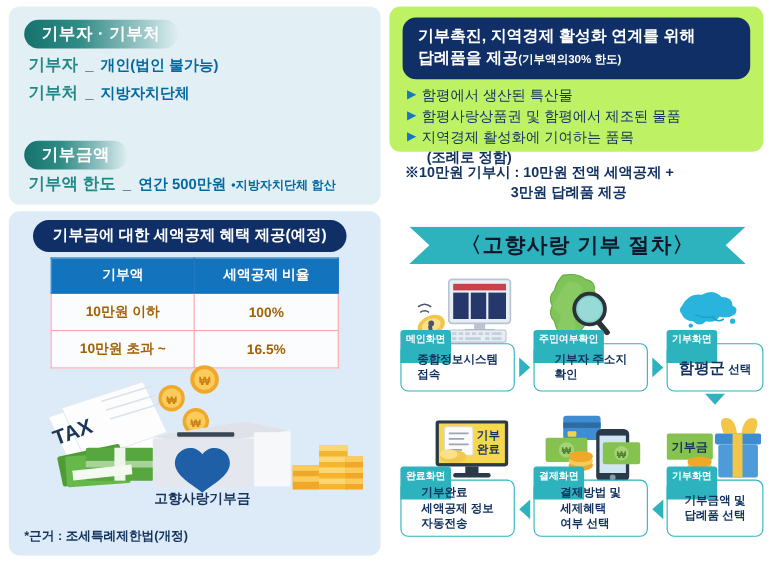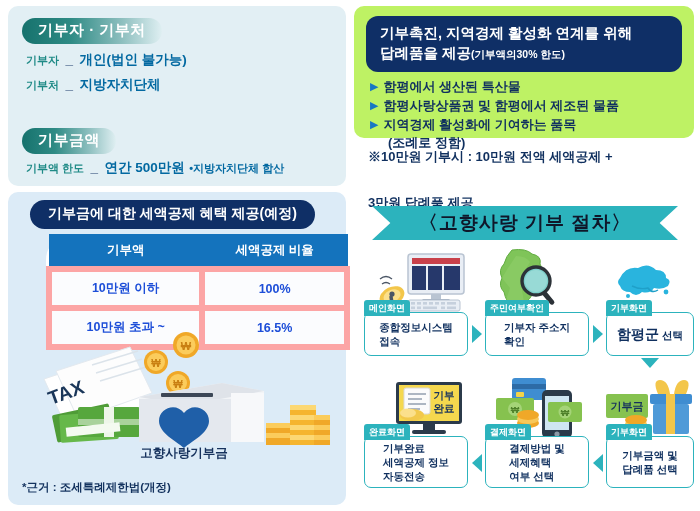--- a/index.html
+++ b/index.html
@@ -29,21 +29,21 @@
     border-radius: 14px;
     padding: 3px 16px 4px 16px;
     letter-spacing: .5px;
   }
   .pill-teal {
     background: linear-gradient(to right, #16726d 0%, #2f8b85 35%, #8fc0c0 72%, #dfeff2 100%);
     font-size: 15px;
   }
 
   .kv { position: absolute; white-space: nowrap; }
-  .kv .lab { color: #1f8a86; font-weight: bold; font-size: 11px; }
+  .kv .lab { color: #1f8a86; font-weight: bold; font-size: 15px; }
   .kv .dash { color: #1b3a6b; font-weight: bold; font-size: 13.5px; padding: 0 2px; }
   .kv .val { color: #0369a1; font-weight: bold; font-size: 13.5px; }
   .sub { color: #1b3a6b; font-weight: bold; font-size: 11px; line-height: 1.35; }
   .sub .tiny { font-size: 8.5px; }
 
   
   #left-bottom { left: 8px; top: 192px; width: 338px; height: 313px; background: #dcebf7; }
   .pill-navy {
     background: #0f2f66;
     border-radius: 16px;
@@ -51,42 +51,41 @@
     font-weight: bold;
     font-size: 14px;
     padding: 5px 18px 6px;
     display: inline-block;
     white-space: nowrap;
   }
 
   table.credit {
     position: absolute;
     left: 38px; top: 42px;
-    width: 304px;
+    width: 262px;
     border-collapse: collapse;
     background: #fff;
     font-size: 12.5px;
-    border-radius: 26px;
   }
   table.credit th {
     background: #1473bd;
     color: #fff;
     font-weight: bold;
     padding: 7px 0;
     border: 1px solid #1473bd;
     font-size: 12.5px;
   }
   table.credit th + th { border-left: 1px solid #cfe2f2; }
   table.credit td {
     background: #fbfcfe;
-    color: #1d4ed8;
+    color: #a16207;
     font-weight: bold;
     text-align: center;
     padding: 8px 0;
-    border: 6px solid #fca5a5;
+    border: 1px solid #fca5a5;
   }
 
   .source-note {
     position: absolute; left: 14px; bottom: 10px;
     font-size: 11.5px; font-weight: bold; color: #13325e;
   }
 
   
   .illus { position: absolute; left: 18px; top: 135px; width: 305px; height: 135px; }
 
@@ -97,28 +96,28 @@
     background: #0f2f66; border-radius: 12px;
     color: #fff; font-weight: bold;
     padding: 8px 12px 9px 14px;
     font-size: 14.5px; line-height: 1.35;
   }
   .navybox .small { font-size: 10.5px; font-weight: bold; }
 
   .blist { position: absolute; left: 16px; top: 72px; width: 320px; }
   .blist .row { display: flex; align-items: flex-start; gap: 5px; margin-bottom: 2px; }
   .blist .tri { color: #1777c4; font-size: 11px; line-height: 17px; }
-  .blist .txt { color: #10305f; font-weight: bold; font-size: 13px; line-height: 17px; }
+  .blist .txt { color: #10305f; font-weight: normal; font-size: 13px; line-height: 17px; }
   .blist .cont { color: #10305f; font-weight: bold; font-size: 13px; line-height: 16px; padding-left: 18px; }
 
   .note-star {
     position: absolute; left: 14px; top: 142px; width: 322px;
     color: #10305f; font-weight: bold; font-size: 13px; line-height: 1.35;
   }
-  .note-star .l2 { display: block; text-align: left; padding-right: 24px; margin-top: 28px; }
+  .note-star .l2 { display: block; text-align: center; padding-right: 24px; }
   .ribbon-wrap { position: absolute; left: 372px; top: 206px; width: 306px; height: 34px; }
   .ribbon-shape {
     position: absolute; inset: 0;
     background: #2cb3bd;
     clip-path: polygon(0 0, 100% 0, 94% 50%, 100% 100%, 0 100%, 6% 50%);
   }
   .ribbon-label {
     position: absolute; inset: 0;
     display: flex; align-items: center; justify-content: center;
     color: #0f172a; font-size: 19px; font-weight: bold; letter-spacing: 1px;
@@ -131,21 +130,21 @@
     border: 1.6px solid #2cb3bd;
     border-radius: 7px;
     background: #ffffff;
   }
   .ftab {
     position: absolute;
     background: #2cb3bd;
     color: #fff;
     font-size: 9px;
     font-weight: bold;
-    padding: 2px 5px 1px;
+    padding: 2px 5px 15px;
     border-radius: 3px 3px 0 0;
     white-space: nowrap;
     top: -13px; left: -1px;
   }
   .ftext {
     position: absolute; inset: 0;
     display: flex; align-items: center; justify-content: center;
     text-align: left;
     color: #10305f;
     font-weight: bold;

